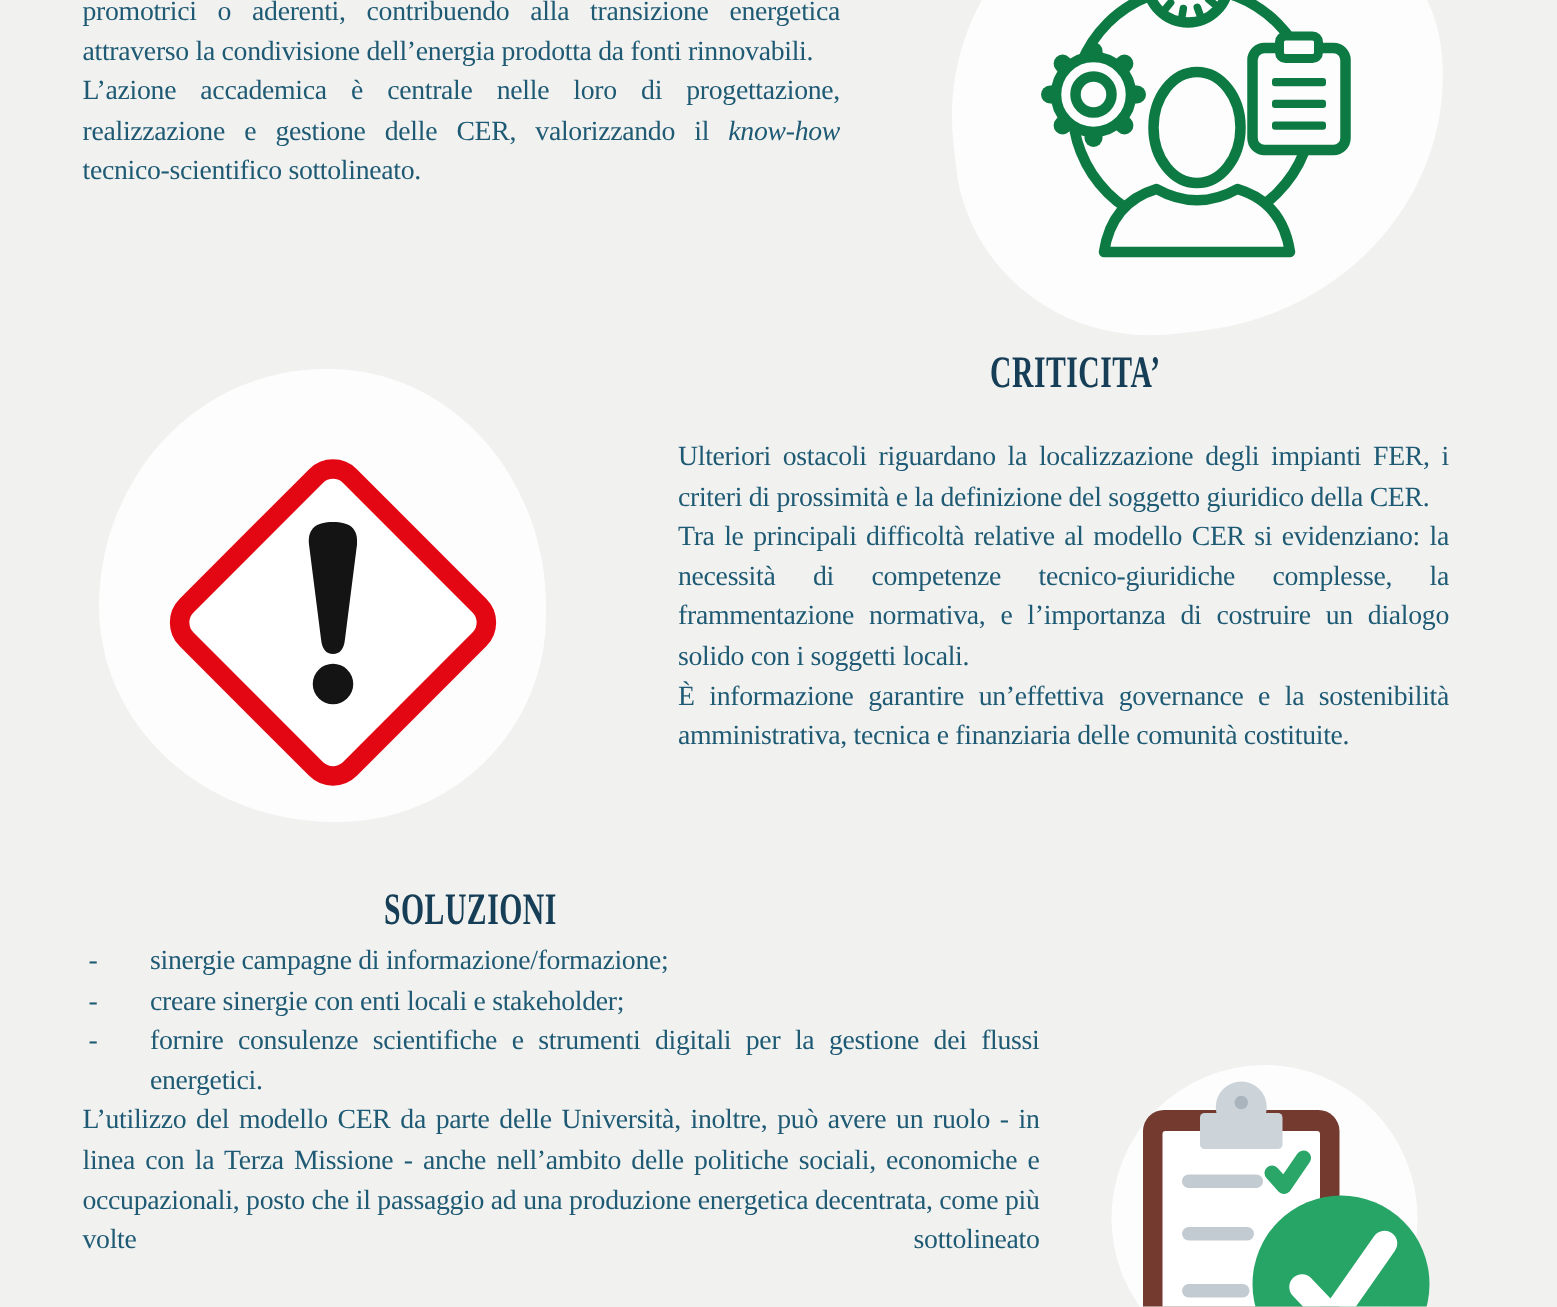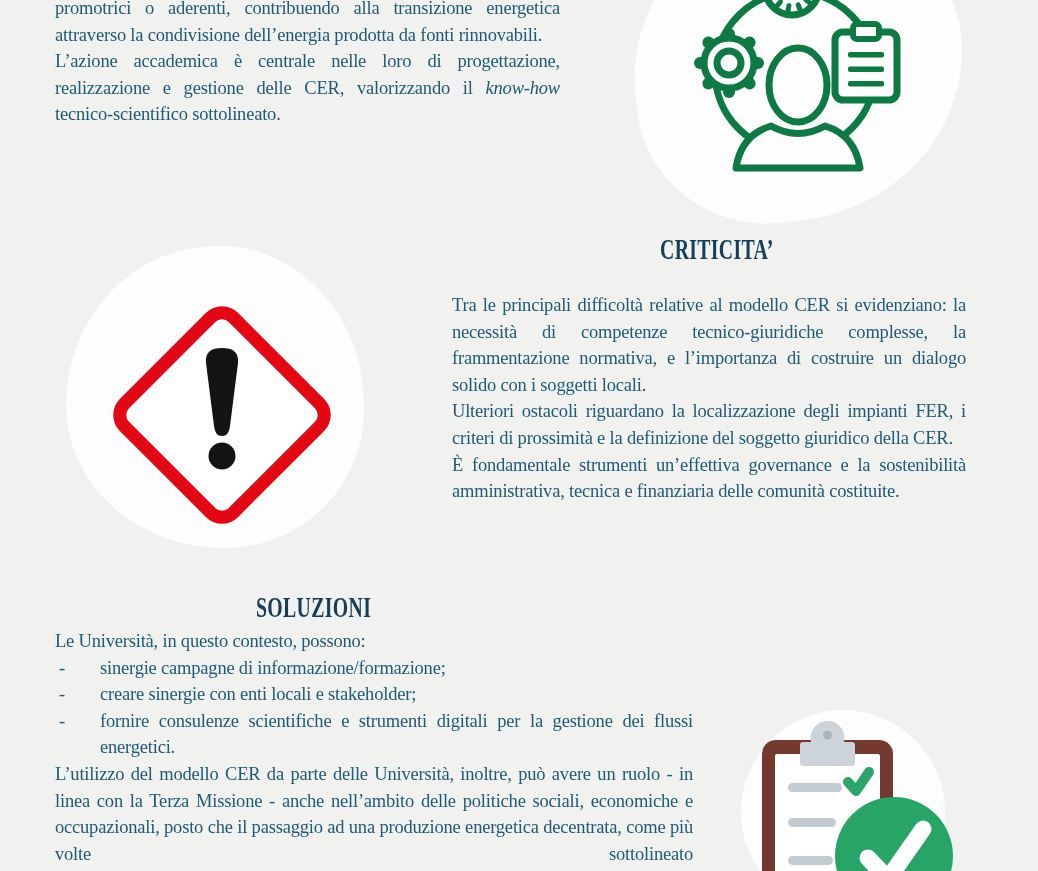--- a/index.html
+++ b/index.html
@@ -82,29 +82,28 @@
   <div class="heading" style="left:660px;top:234px">CRITICITA’</div>
 
   <div class="blob blob-warning"></div>
   <svg class="icon-abs" style="left:98px;top:288px" width="250" height="250" viewBox="0 0 250 250">
     <rect x="47" y="50" width="154" height="154" rx="16" fill="#ffffff" stroke="#e30613" stroke-width="13" transform="rotate(45 124 127)"></rect>
     <path d="M 124 60 C 135 60 141 64 140 75 L 132 138 Q 131 148 124 148 Q 117 148 116 138 L 108 75 C 107 64 113 60 124 60 Z" fill="#141414"></path>
     <circle cx="124" cy="168" r="13.5" fill="#141414"></circle>
   </svg>
 
   <div class="body-text" style="left:452px;top:292px;width:514px">
+    <p>Ulteriori ostacoli riguardano la localizzazione degli impianti FER, i criteri di prossimità e la definizione del soggetto giuridico della CER.</p>
     <p>Tra le principali difficoltà relative al modello CER si evidenziano: la necessità di competenze tecnico-giuridiche complesse, la frammentazione normativa, e l’importanza di costruire un dialogo solido con i soggetti locali.</p>
-    <p>Ulteriori ostacoli riguardano la localizzazione degli impianti FER, i criteri di prossimità e la definizione del soggetto giuridico della CER.</p>
-    <p>È fondamentale strumenti un’effettiva governance e la sostenibilità amministrativa, tecnica e finanziaria delle comunità costituite.</p>
+    <p>È informazione garantire un’effettiva governance e la sostenibilità amministrativa, tecnica e finanziaria delle comunità costituite.</p>
   </div>
 
   <div class="heading" style="left:256px;top:592px">SOLUZIONI</div>
 
   <div class="body-text" style="left:55px;top:628px;width:638px">
-    <p class="lead-line">Le Università, in questo contesto, possono:</p>
     <div class="bullet-item">
       <span class="bullet-dash">-</span>
       <span>sinergie campagne di informazione/formazione;</span>
     </div>
     <div class="bullet-item">
       <span class="bullet-dash">-</span>
       <span>creare sinergie con enti locali e stakeholder;</span>
     </div>
     <div class="bullet-item">
       <span class="bullet-dash">-</span>

